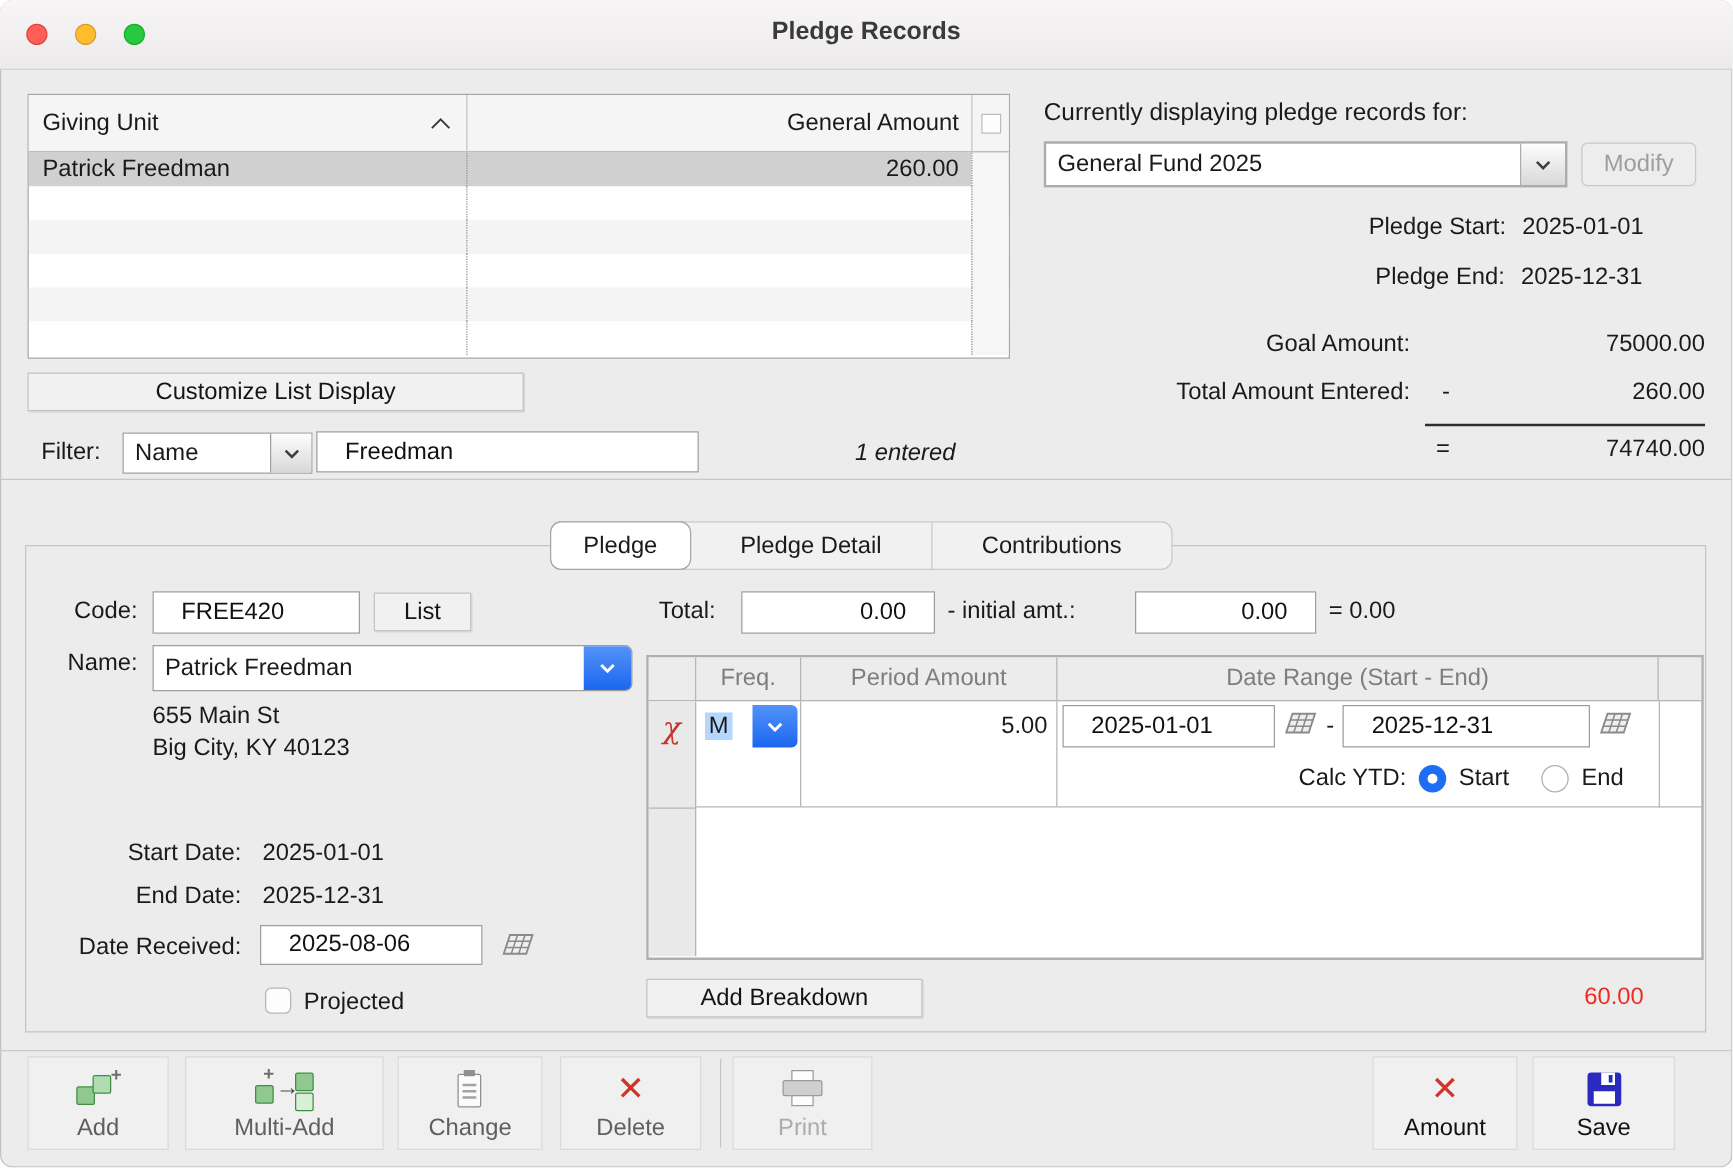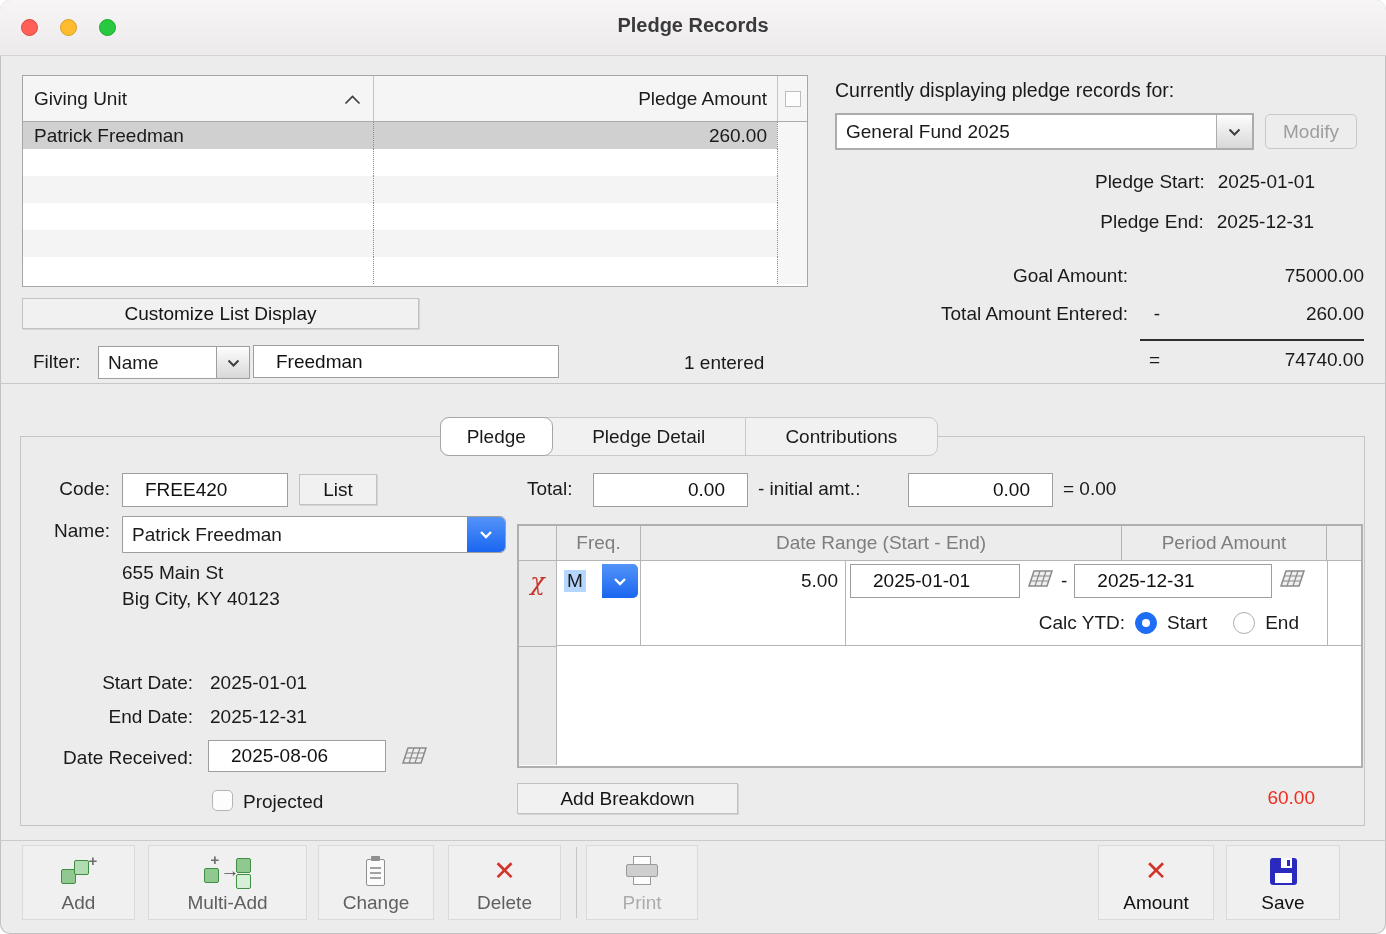--- a/index.html
+++ b/index.html
@@ -46,21 +46,21 @@
 
   
   #filter-label { left:33px; top:351px; }
   .combo { background:#fff; border:1px solid #9E9E9E; display:flex;gap:25px; }
   #filter-combo { left:98px; top:346px; width:152px; height:33px; }
   .combo-text { flex:1; padding-left:9px; display:flex; align-items:center; overflow:hidden; white-space:nowrap; }
   .combo-btn { width:33px; border-left:1px solid #9E9E9E; background:linear-gradient(#FDFDFD,#D8D8D8);
     display:flex; align-items:center; justify-content:center; }
   input.txt { position:absolute; border:1px solid #9E9E9E; background:#fff; font:inherit; color:#111; padding:0 22px; }
   #filter-input { left:253px; top:345px; width:306px; height:33px; }
-  #entered { left:684px; top:352px; }
+  #entered { left:684px; top:352px;font-style:italic; }
 
   
   #fund-heading { left:835px; top:79px; font-size:19.5px; }
   #fund-combo { left:835px; top:113px; width:419px; height:37px; border:2px solid #ACACAC; }
   #fund-combo .combo-btn { width:36px; border-left:1px solid #ACACAC; }
   #modify-btn { left:1265px; top:114px; width:92px; height:35px; border:1px solid #C8C8C8; border-radius:5px;
     background:#EDEDED; color:#9E9E9E; display:flex; align-items:center; justify-content:center; }
   .line-right { display:flex; gap:13px; }
   #pledge-start { top:171px; right:71px; }
   #pledge-end { top:211px; right:72px; }
@@ -206,21 +206,21 @@
     <div class="gt-header">
       <div class="gt-h1">
         <span>Giving Unit</span>
         <span>
           <svg width="17" height="10" viewBox="0 0 17 10">
               <path d="M1.5 8.5 L8.5 1.5 L15.5 8.5" fill="none" stroke="#3A3A3A" stroke-width="1.6"></path>
             </svg>
         </span>
       </div>
       <div class="gt-h2">
-        <span>Pledge Amount</span>
+        <span>General Amount</span>
       </div>
       <div class="gt-h3">
         <div class="gt-corner"></div>
       </div>
     </div>
     <div class="gt-body">
       <div class="gt-row sel">
         <div class="gt-c1">Patrick Freedman</div>
         <div class="gt-c2">260.00</div>
         <div class="gt-c3"></div>
@@ -341,22 +341,22 @@
   <div class="flabel" id="total-label">Total:</div>
   <input class="txt" id="total-input" value="0.00" style="">
   <div class="flabel" id="initial-label">- initial amt.:</div>
   <input class="txt" id="initial-input" value="0.00" style="">
   <div class="flabel" id="total-equals">= 0.00</div>
 
   <div class="abs" id="bd-table">
     <div class="bd-header">
       <div class="bd-hc bd-h0"></div>
       <div class="bd-hc bd-h1">Freq.</div>
+      <div class="bd-hc bd-h2">Period Amount</div>
       <div class="bd-hc bd-h3">Date Range (Start - End)</div>
-      <div class="bd-hc bd-h2">Period Amount</div>
       <div class="bd-hc bd-h4"></div>
     </div>
     <div class="bd-body">
       <div class="bd-col0">
         <span class="chi">χ</span>
       </div>
       <div class="col0-line"></div>
       <div class="bd-row1">
         <div class="bd-sub1">
           <div class="freq-cell">

